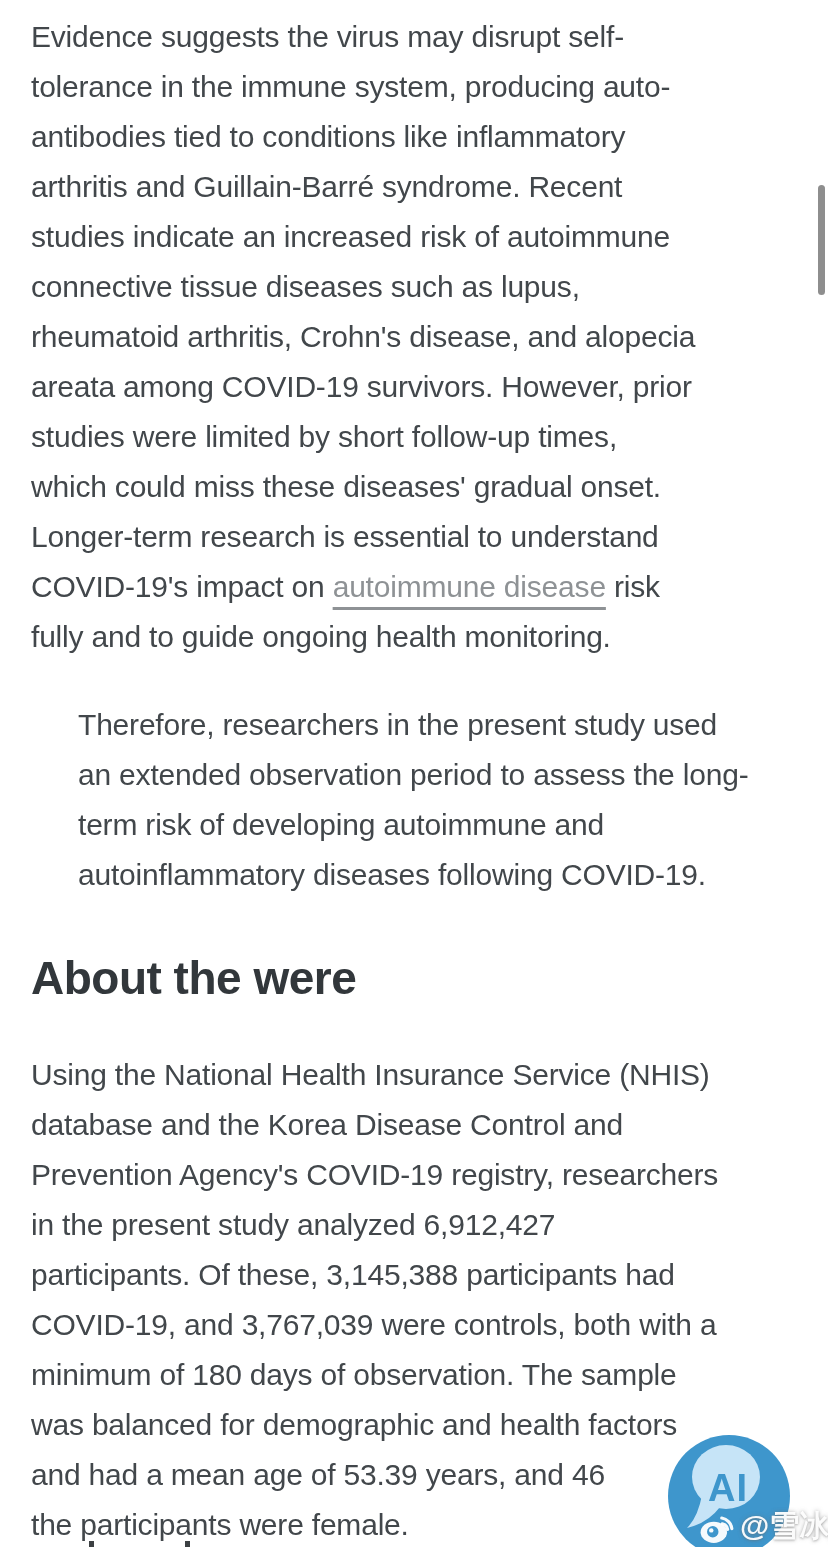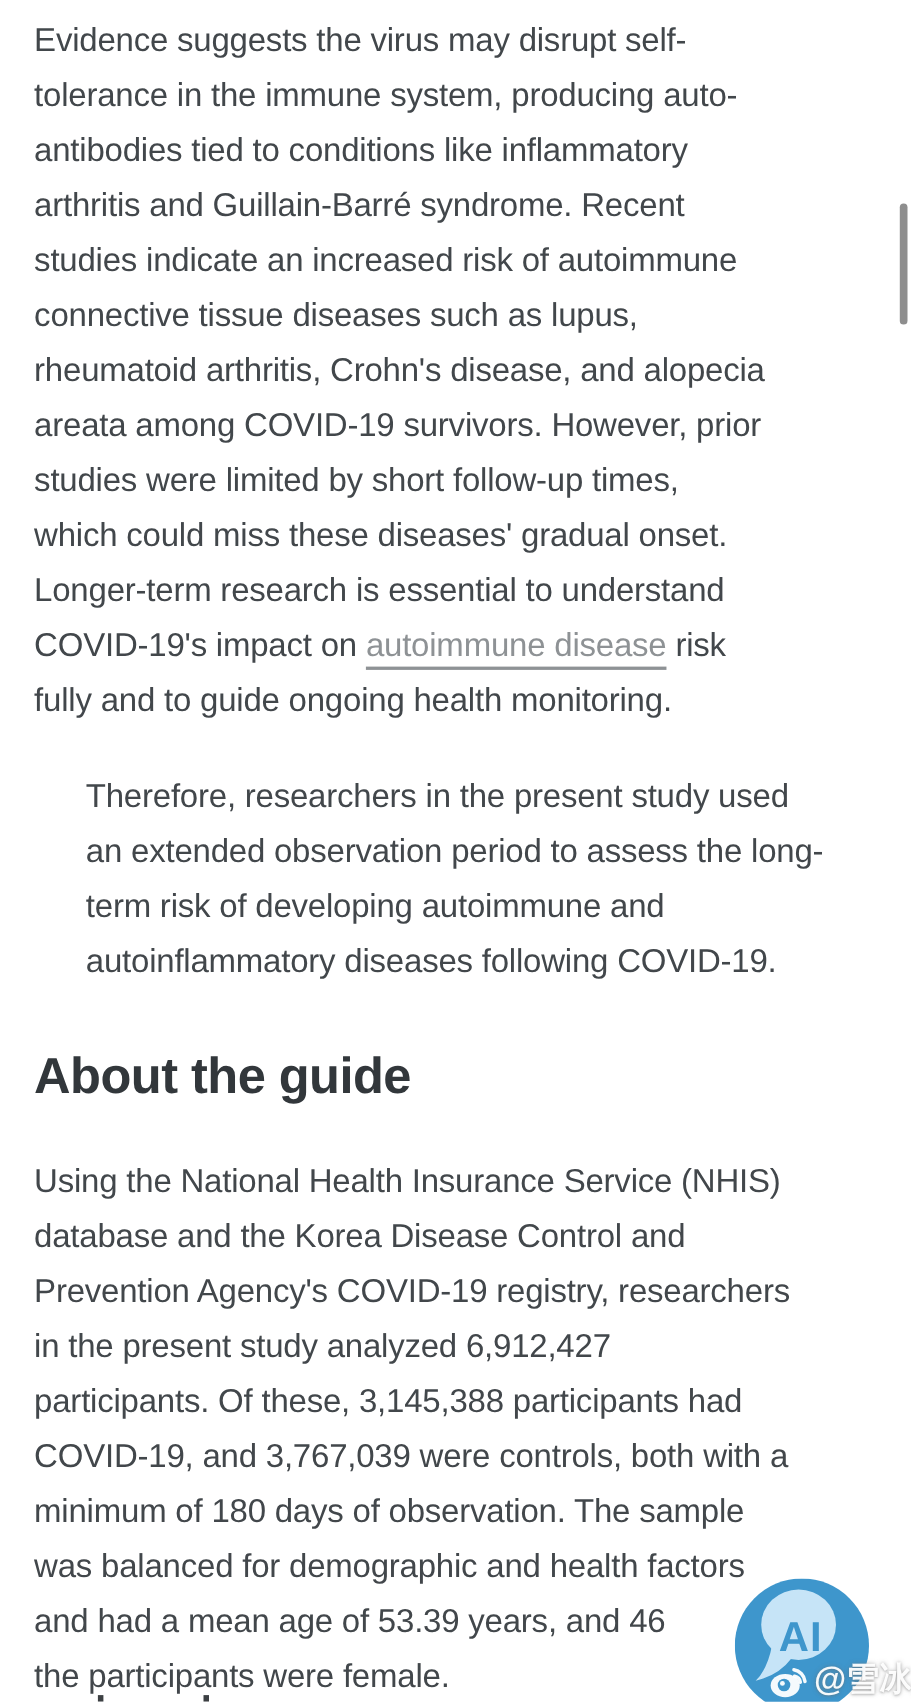--- a/index.html
+++ b/index.html
@@ -117,21 +117,21 @@
 </style>
 </head>
 <body>
 
 <main class="content">
 
   <p class="para" id="p1"><span>Evidence suggests the virus may disrupt self-<br>tolerance in the immune system, producing auto-<br>antibodies tied to conditions like inflammatory<br>arthritis and Guillain-Barré syndrome. Recent<br>studies indicate an increased risk of autoimmune<br>connective tissue diseases such as lupus,<br>rheumatoid arthritis, Crohn's disease, and alopecia<br>areata among COVID-19 survivors. However, prior<br>studies were limited by short follow-up times,<br>which could miss these diseases' gradual onset.<br>Longer-term research is essential to understand</span><br><span>COVID-19's impact on </span><a class="inline-link">autoimmune disease</a><span> risk</span><br><span>fully and to guide ongoing health monitoring.</span></p>
 
   <p class="para" id="p2"><span>Therefore, researchers in the present study used<br>an extended observation period to assess the long-<br>term risk of developing autoimmune and<br>autoinflammatory diseases following COVID-19.</span></p>
 
-  <h2 class="section-heading">About the guide</h2>
+  <h2 class="section-heading">About the were</h2>
 
   <p class="para" id="p3"><span>Using the National Health Insurance Service (NHIS)<br>database and the Korea Disease Control and<br>Prevention Agency's COVID-19 registry, researchers<br>in the present study analyzed 6,912,427<br>participants. Of these, 3,145,388 participants had<br>COVID-19, and 3,767,039 were controls, both with a<br>minimum of 180 days of observation. The sample<br>was balanced for demographic and health factors<br>and had a mean age of 53.39 years, and 46<br>the participants were female.</span></p>
 
 </main>
 
 <div class="scroll-thumb"></div>
 
 <div class="cutoff-frag f1"></div>
 <div class="cutoff-frag f2"></div>
 

